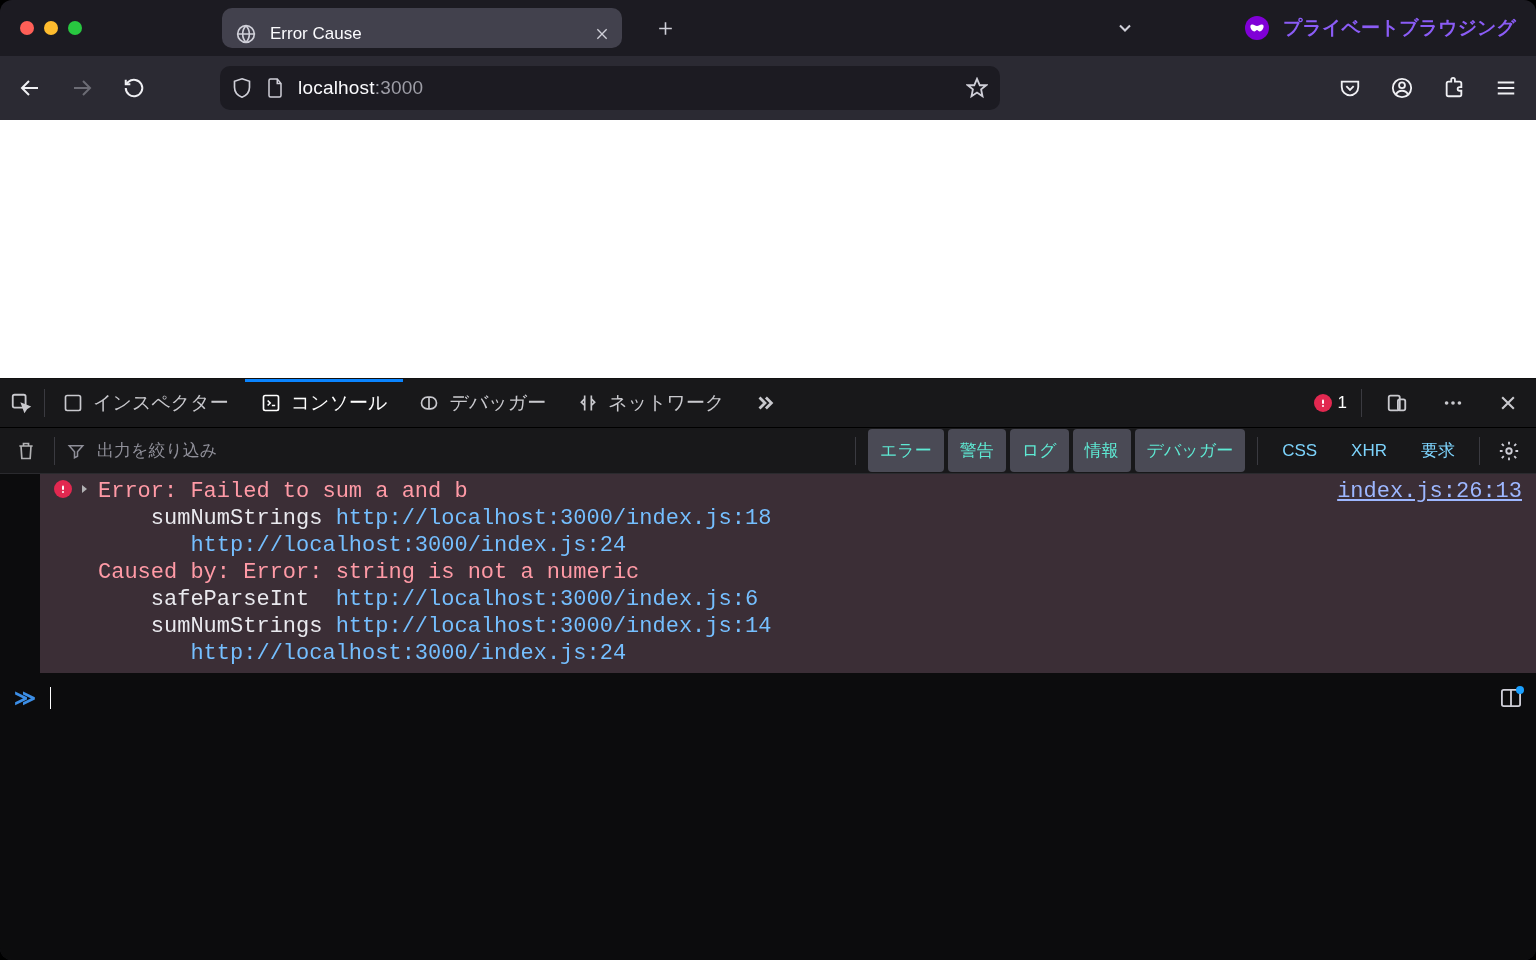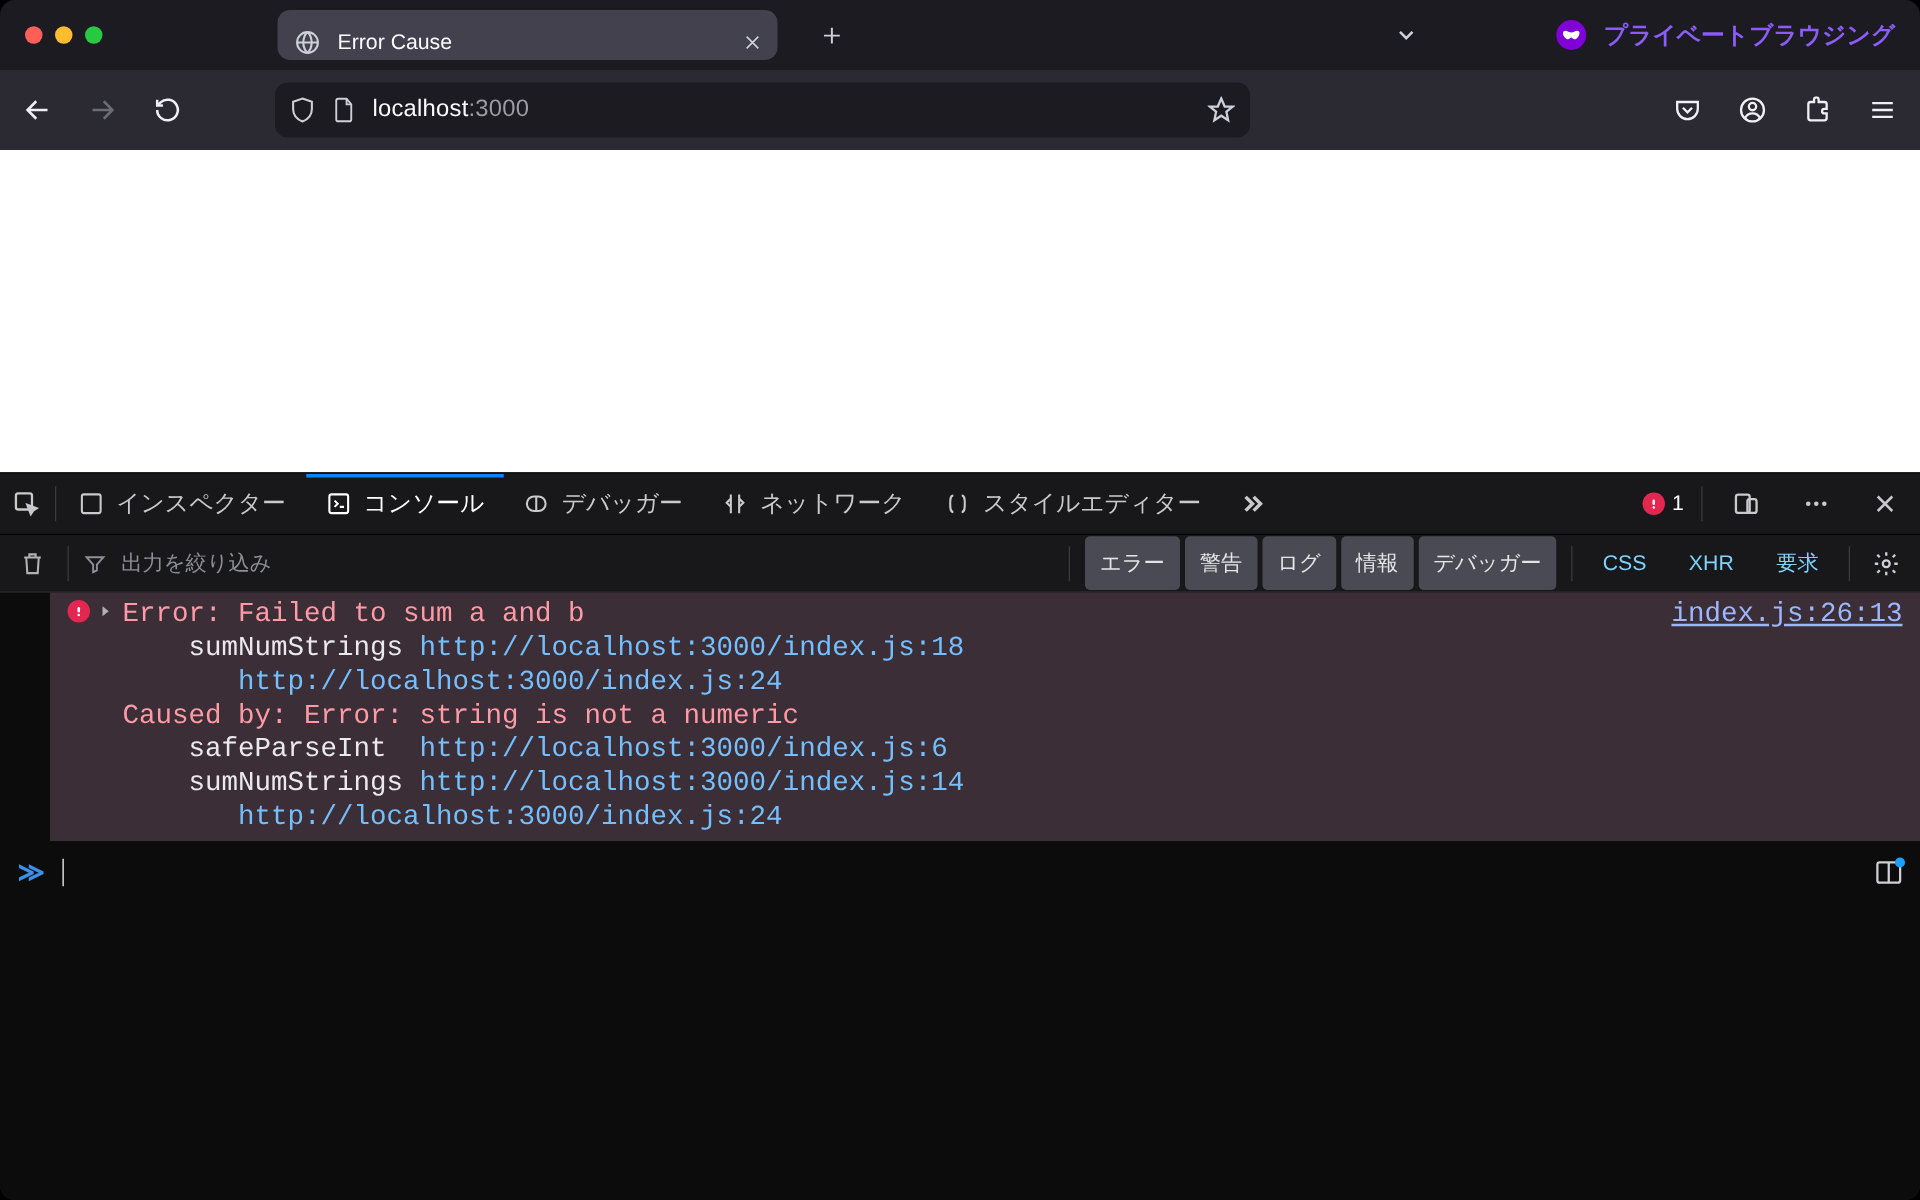--- a/index.html
+++ b/index.html
@@ -73,21 +73,21 @@
   .dt-right .icon, .dt-tabs .pick { display:flex; align-items:center; padding:0 10px; color:#c9c9ce;}
   
   .filterbar { height:46px; background:var(--bg-devtools-filterbar); display:flex; align-items:center; padding:0 10px; gap:10px; border-bottom:1px solid #2a2a2e;}
   .filterbar .trash { color:#b1b1b3; display:flex; padding:0 6px;}
   .filterbar .vline { width:1px; height:28px; background:#3a3a40; margin:0 2px;}
   .filterbar .funnel { color:#8f8f99; display:flex; }
   .filter-input { background:transparent; border:none; outline:none; color:#fff; font-size:17px; width:260px; }
   .filter-input::placeholder { color:#8f8f99; }
   .filterbar .spacer { flex:1; }
   .pill-group { display:flex; gap:4px; }
-  .pill { background:var(--pill-bg); color:#e5e5e5; padding:10px 12px; border-radius:4px; font-size:17px; }
+  .pill { background:var(--pill-bg); color:#5eead4; padding:10px 12px; border-radius:4px; font-size:17px; }
   .text-toggle { color:#7dd3fc; font-size:17px; padding:0 12px; }
   .filterbar .gear { color:#cfcfd8; display:flex; padding:0 6px;}
   
   .console-output { font-family: Liberation Mono, monospace; font-size:22px; line-height:27px;padding-left:40px; }
   .error-block { background:var(--bg-error-row); padding:4px 14px 6px 14px; display:flex; gap:8px; align-items:flex-start; }
   .error-gutter { display:flex; align-items:center; gap:6px; padding-top:2px;}
   .error-gutter .bubble { width:18px; height:18px; border-radius:50%; background:var(--badge-red); display:flex; align-items:center; justify-content:center;}
   .error-gutter .bubble svg { width:12px; height:12px; }
   .error-gutter .tri { color:#b1b1b3; }
   .error-lines { flex:1; white-space:pre; }
@@ -244,26 +244,20 @@
             <rect x="3" y="5" width="18" height="14" rx="7"></rect>
             <path d="M12 5v14"></path>
           </svg>
         <span>デバッガー</span>
       </div>
       <div class="dt-tab">
         <svg viewBox="0 0 24 24" stroke="currentColor" stroke-width="2" fill="none">
             <path d="M8 3v18M16 3v18M8 7l-4 4 4 4M16 7l4 4-4 4"></path>
           </svg>
         <span>ネットワーク</span>
-      </div>
-      <div class="dt-tab">
-        <svg viewBox="0 0 24 24" stroke="currentColor" stroke-width="2" fill="none">
-            <path d="M8 4c-3 0-3 4-3 8s0 8 3 8M16 4c3 0 3 4 3 8s0 8-3 8"></path>
-          </svg>
-        <span>スタイルエディター</span>
       </div>
       <span class="overflow">
         <svg width="22" height="22" viewBox="0 0 24 24" stroke="currentColor" stroke-width="3" fill="none">
             <path d="M6 6l6 6-6 6M13 6l6 6-6 6"></path>
           </svg>
       </span>
       <div class="spacer"></div>
       <div class="dt-right">
         <div class="errcount">
           <span class="bubble">

